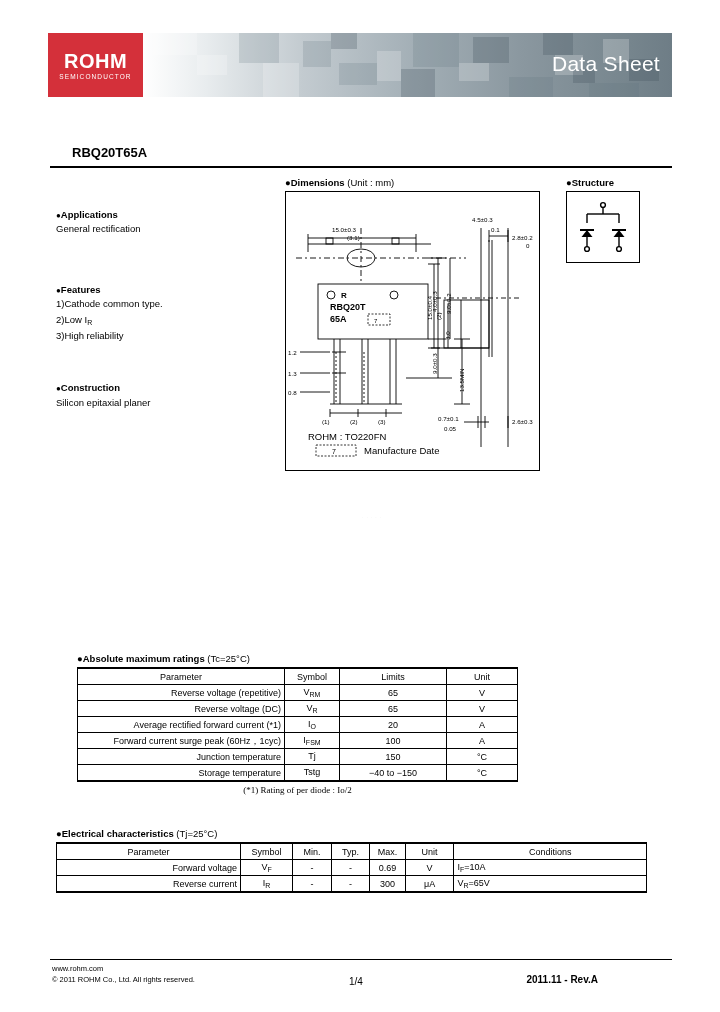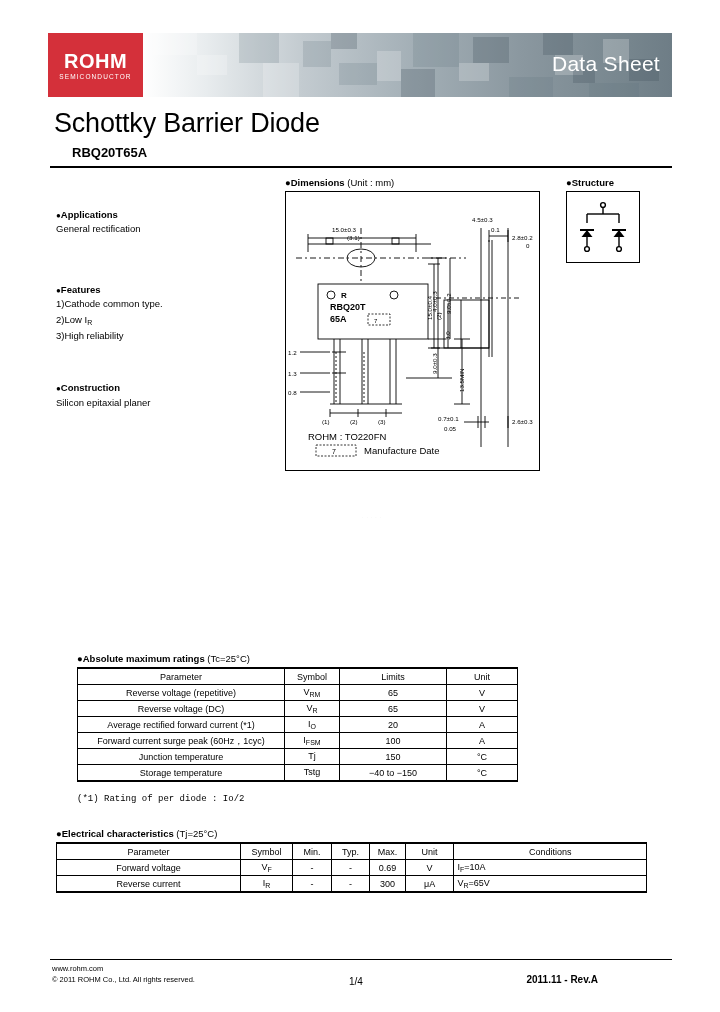--- a/index.html
+++ b/index.html
@@ -170,27 +170,28 @@
   table.dt td, table.dt th {
     border: 1px solid #000;
     padding: 1px 3px;
     font-weight: normal;
     height: 13px;
     line-height: 12px;
   }
   table.dt thead td { text-align: center; margin-left: 26px; }
   table.dt .hdr-top { border-top: 2px solid #000; border-bottom: 1.6px solid #000; }
   table.dt tr.last td { border-bottom: 2px solid #000; }
-  td.param { text-align: center; padding-left: 4px; }
+  td.param { text-align: right; padding-left: 4px; }
   td.ctr { text-align: center; }
   td.lft { text-align: left; padding-left: 4px; }
   .note {
     font-size: 9px;
-    font-family: Liberation Mono, monospace;
-    margin-top: 12px;
+    font-family: Liberation Serif, serif;
+    margin-top: 3px;
+    text-align: center;
   }
 
   
   .foot-rule {
     position: absolute;
     left: 50px; top: 959px;
     width: 622px; height: 0;
     border-top: 1.6px solid #000;
   }
   .foot-left {
@@ -250,21 +251,20 @@
       <div class="tile dark" style="left:400px; top:0px;   width:30px; height:22px;"></div>
       <div class="tile light" style="left:412px; top:22px;  width:28px; height:20px;"></div>
       <div class="tile dark" style="left:430px; top:36px;  width:22px; height:14px;"></div>
       <div class="tile" style="left:446px; top:50px;  width:50px; height:14px;"></div>
       <div class="tile light" style="left:460px; top:6px;   width:26px; height:24px;"></div>
       <div class="tile dark" style="left:486px; top:26px;  width:30px; height:22px;"></div>
       <div class="data-sheet">Data Sheet</div>
     </div>
   </div>
 
-  <div class="doc-title">Schottky Barrier Diode</div>
   <div class="part-number">RBQ20T65A</div>
   <div class="title-rule"></div>
 
   <div class="left-col">
     <div class="sec-head">
       <span class="bullet">●</span><span>Applications</span>
     </div>
     <div class="sec-body">General rectification</div>
 
     <div class="gap-a"></div>

